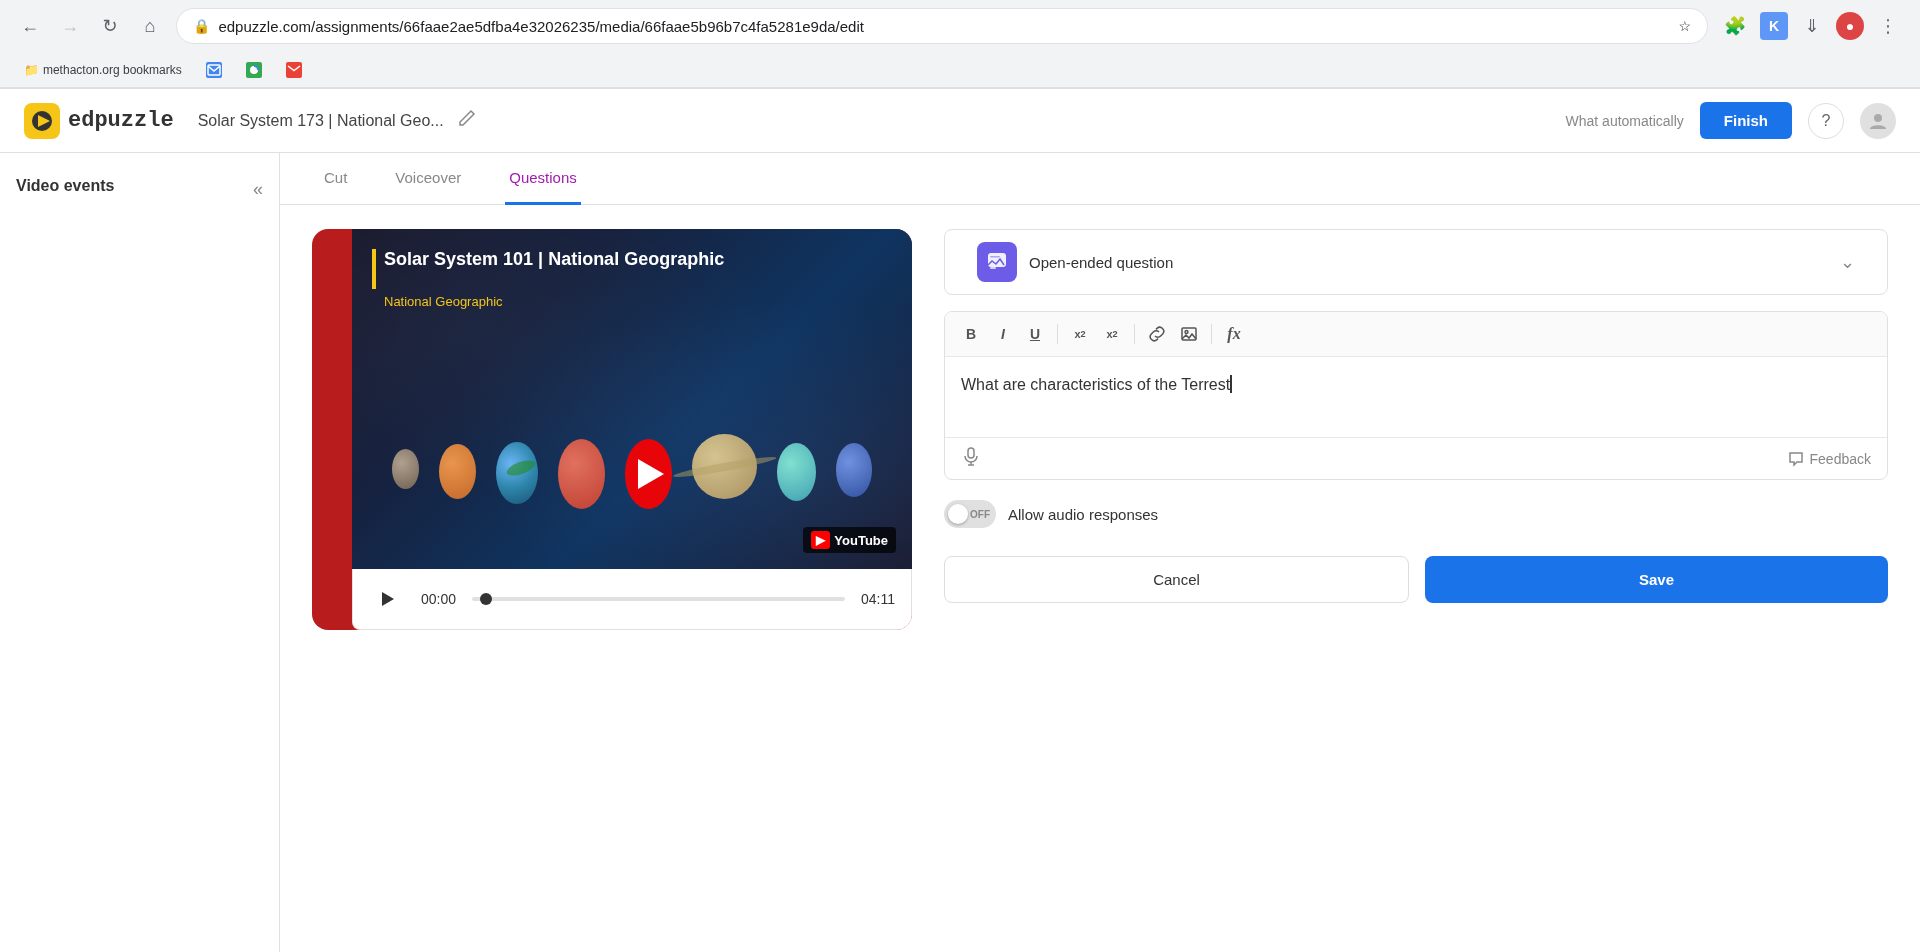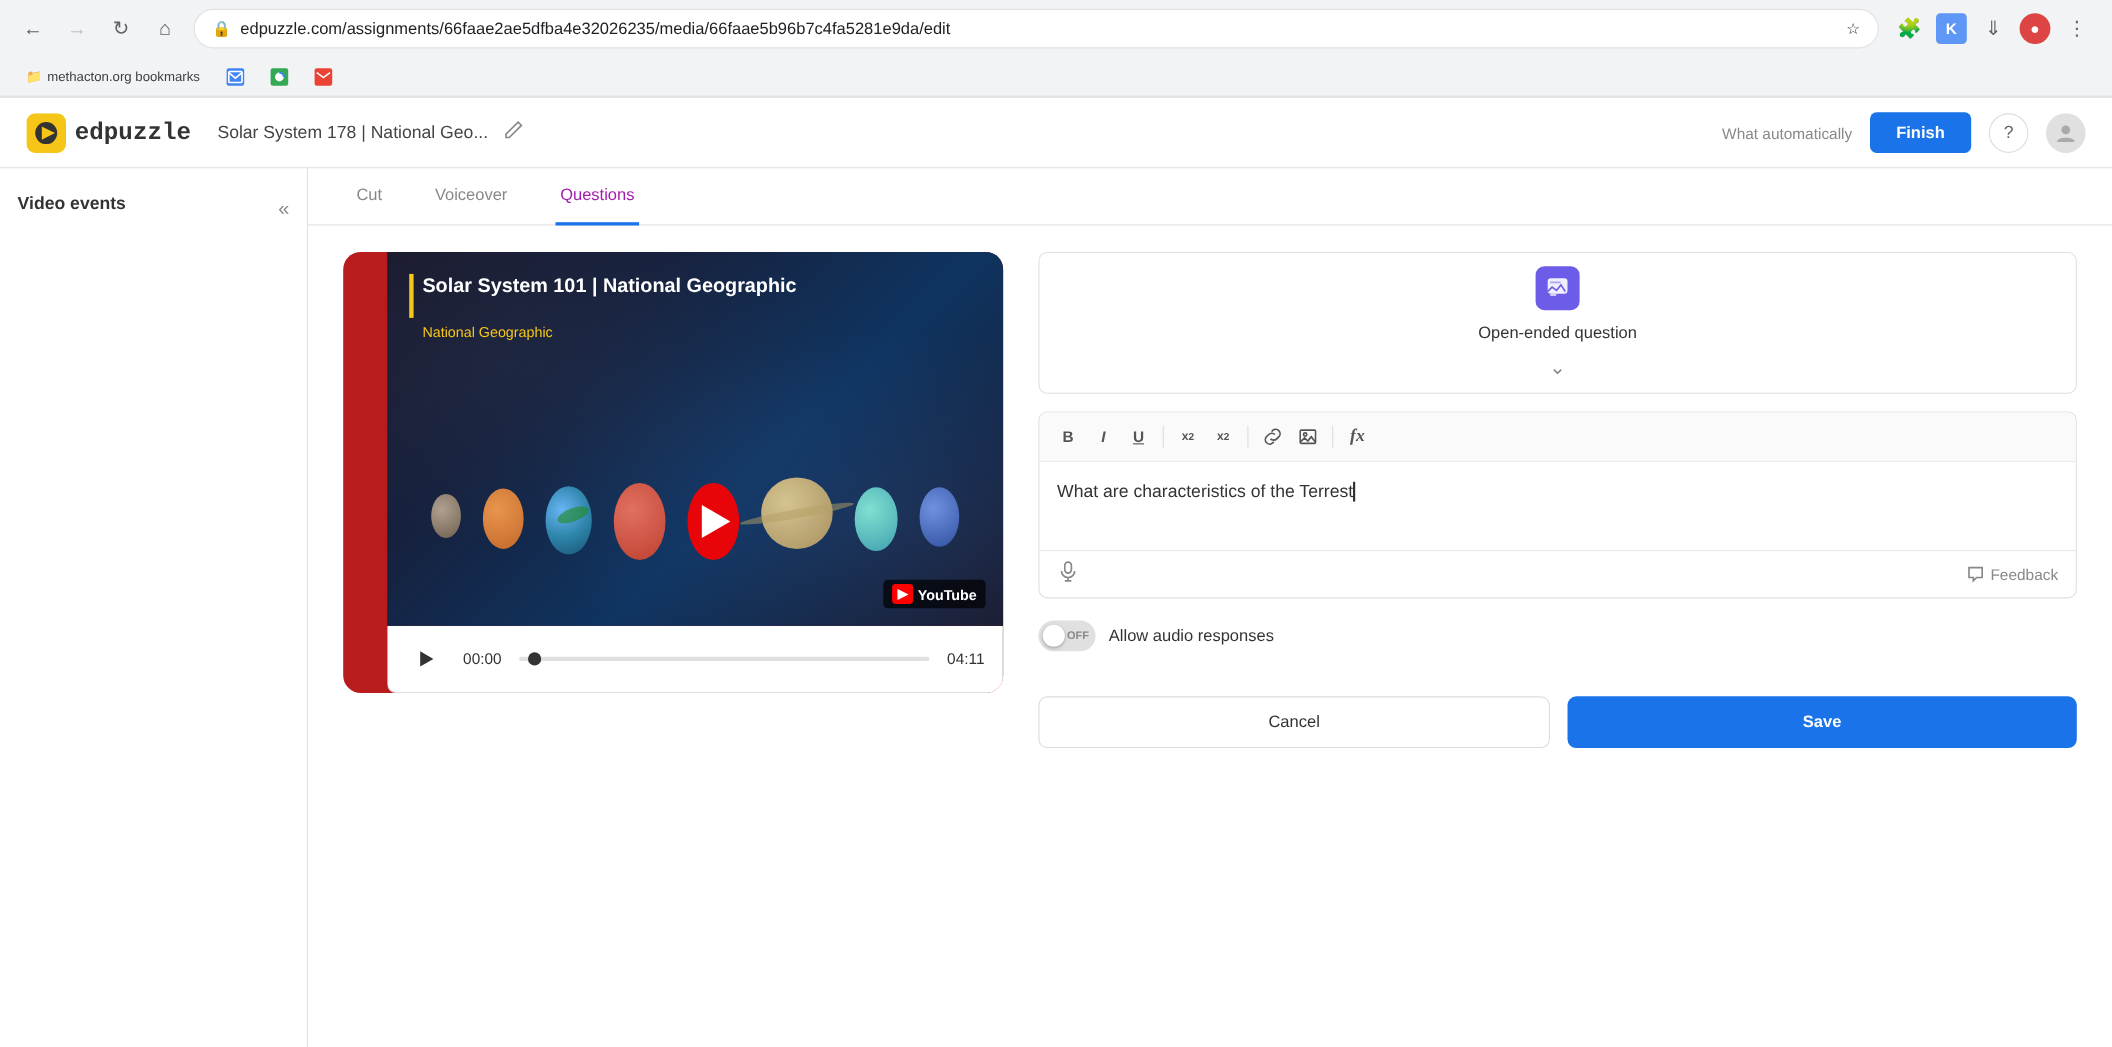--- a/index.html
+++ b/index.html
@@ -407,21 +407,20 @@
 
     
     .question-type-selector {
       display: flex;
       align-items: center;
       gap: 12px;
       border: 1px solid #e0e0e0;
       border-radius: 8px;
       padding: 12px 32px;
       background: #fff;
-      flex-direction: column;
     }
     .question-type-icon {
       width: 40px;
       height: 40px;
       background: #6c5ce7;
       border-radius: 8px;
       display: flex;
       align-items: center;
       justify-content: center;
       color: #fff;
@@ -563,21 +562,21 @@
     }
     .audio-label {
       font-size: 15px;
       color: #333;
     }
 
     
     .action-buttons {
       display: flex;
       gap: 16px;
-      margin-top: 21px;
+      margin-top: 8px;
     }
     .cancel-btn {
       flex: 1;
       background: #fff;
       border: 1px solid #ddd;
       border-radius: 8px;
       padding: 14px;
       font-size: 15px;
       color: #333;
       cursor: pointer;
@@ -673,21 +672,21 @@
 <div class="app-header">
   <div class="logo-area">
     <svg class="logo-icon" viewBox="0 0 36 36" fill="none">
       <rect width="36" height="36" rx="8" fill="#f5c518"></rect>
       <circle cx="18" cy="18" r="10" fill="#333"></circle>
       <polygon points="14,12 26,18 14,24" fill="#f5c518"></polygon>
     </svg>
     <span class="logo-text">edpuzzle</span>
   </div>
   <div class="doc-title-area">
-    <span class="doc-title">Solar System 178 | National Geo...</span>
+    <span class="doc-title">Solar System 173 | National Geo...</span>
     <button class="edit-icon-btn">
       <svg width="18" height="18" viewBox="0 0 18 18" fill="none" stroke="#888" stroke-width="1.5">
         <path d="M13 2l3 3L5 16H2v-3L13 2z"></path>
       </svg>
     </button>
   </div>
   <div class="header-actions">
     <span class="saved-text">What automatically</span>
     <button class="finish-btn">Finish</button>
     <button class="help-btn">

